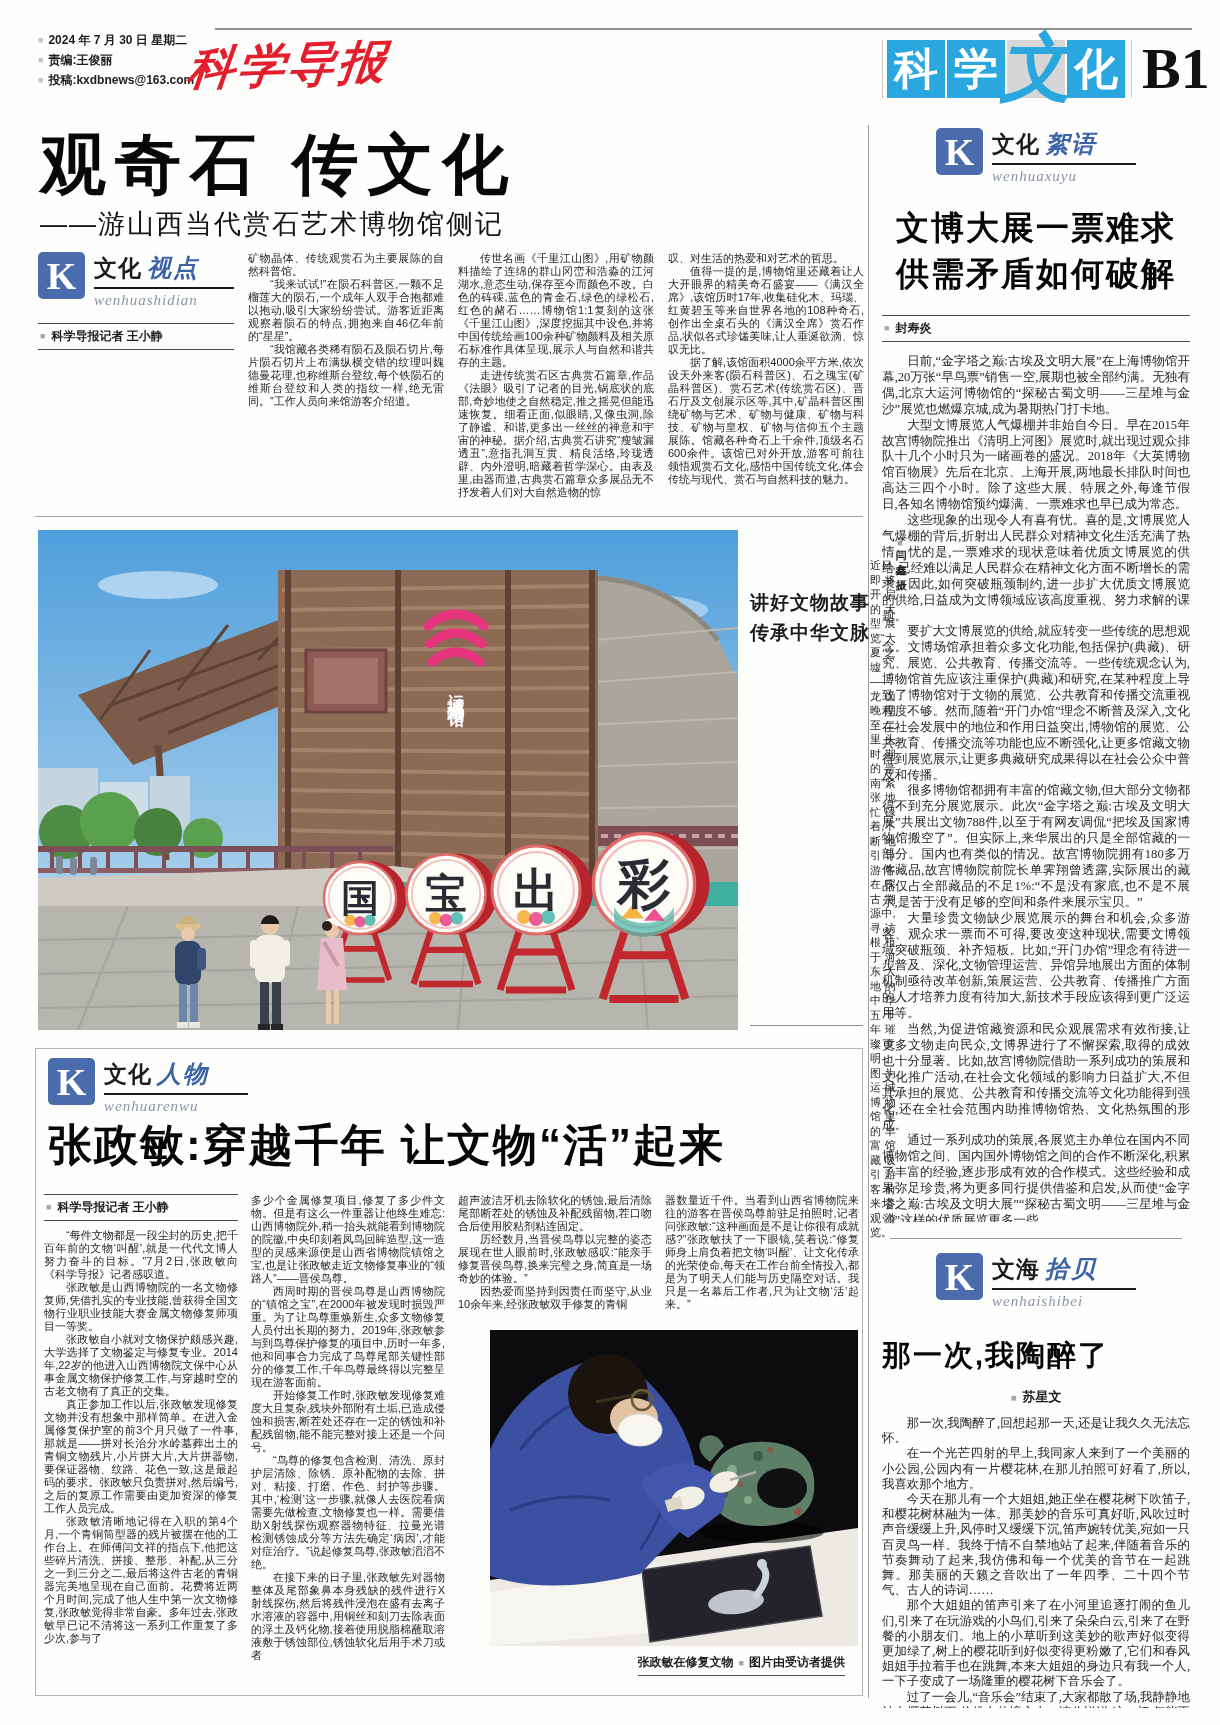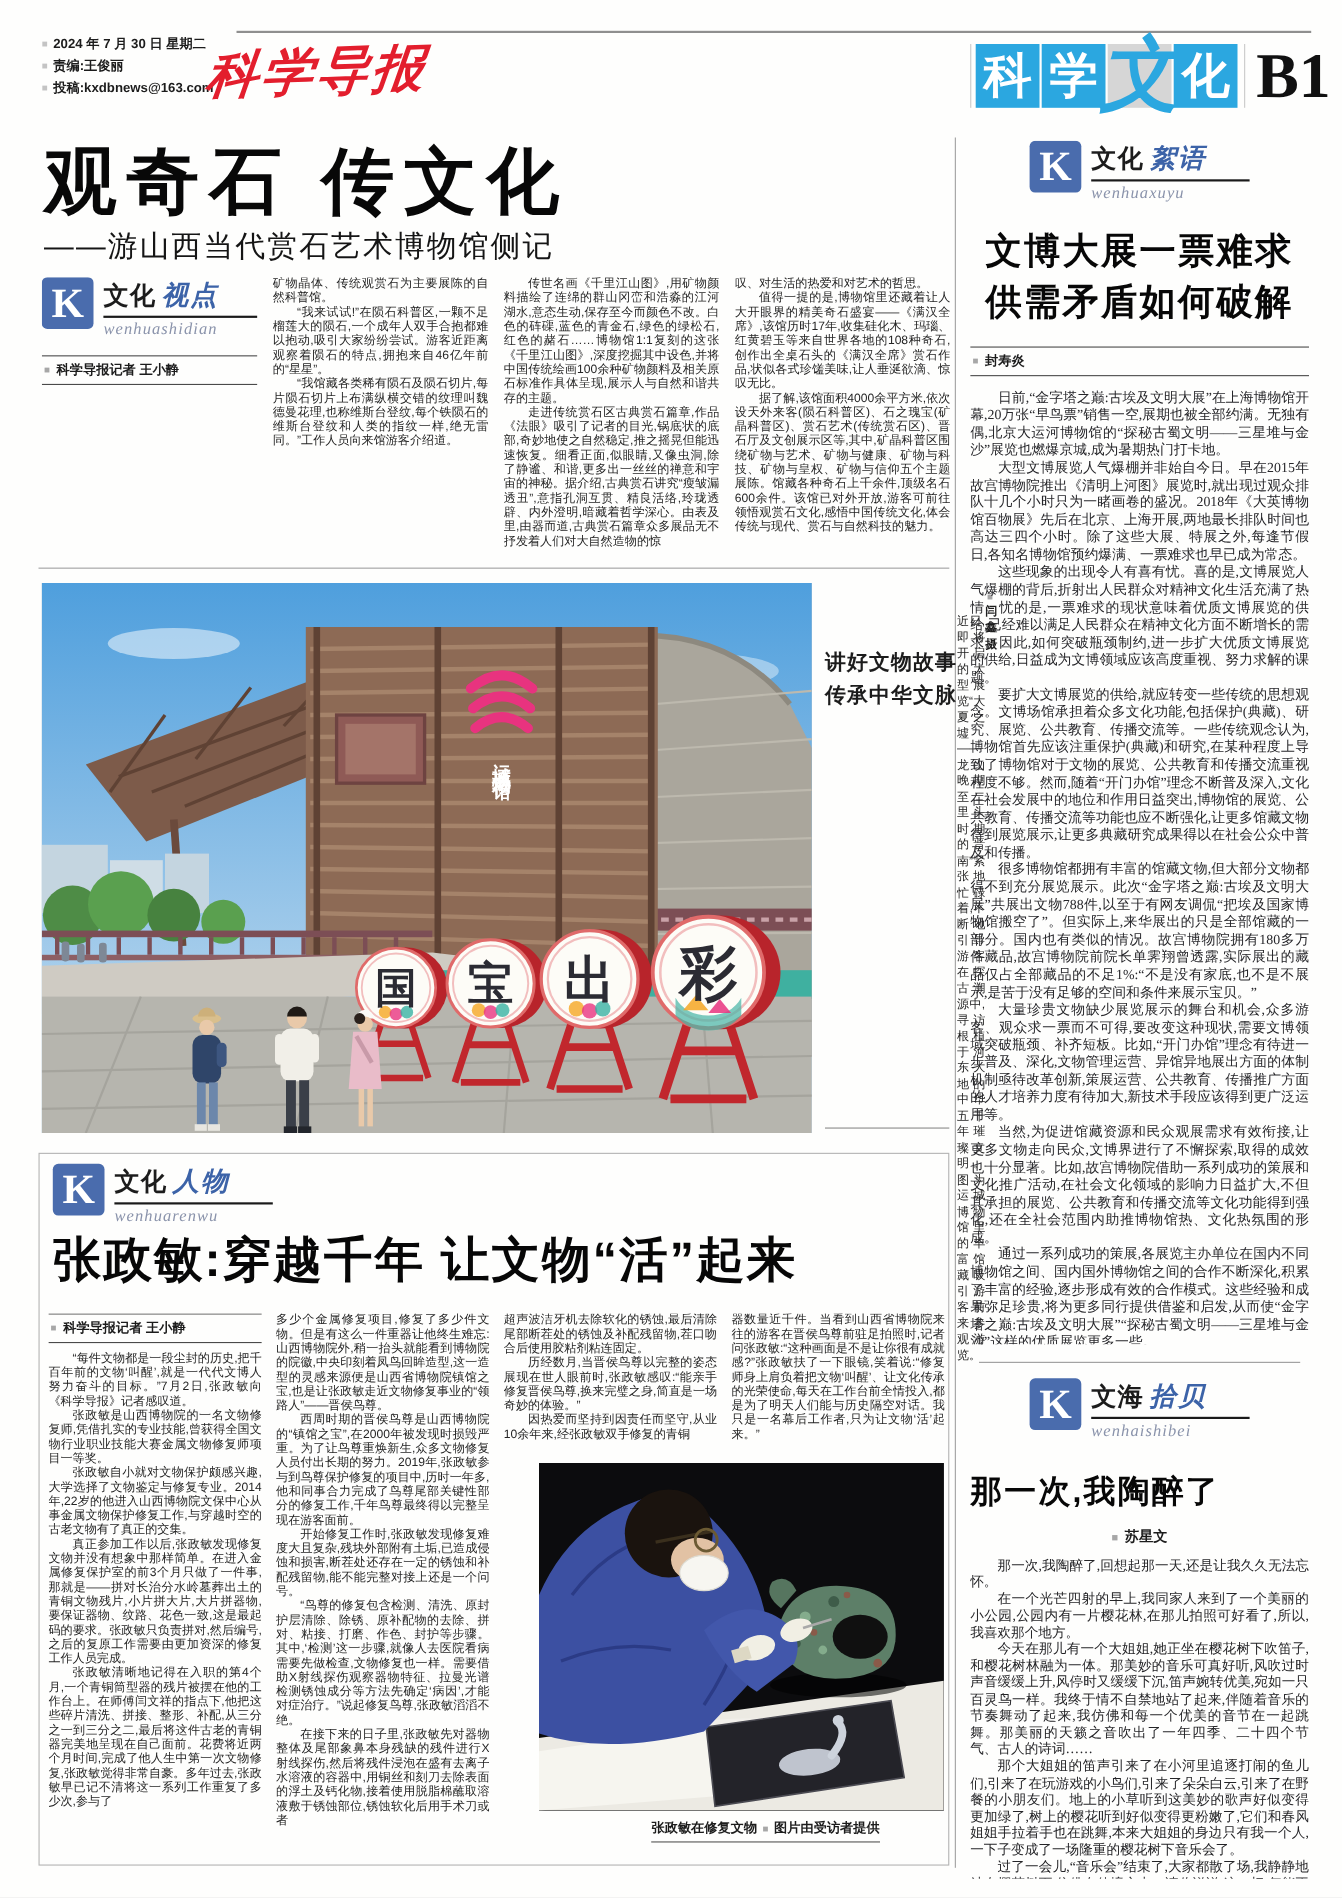--- a/index.html
+++ b/index.html
@@ -79,21 +79,21 @@
   .p1cap-credit .sq { color:#a7a7a7; font-size:9px; margin-right:4px; }
   
   .people-box { position:absolute; left:35px; top:1048px; width:828px; height:648px; border:1px solid #b3b3b3; }
   .people-badge { position:absolute; left:48px; top:1058px; width:200px; }
   .people-title { position:absolute; left:48px; top:1116px; font-size:44px; font-weight:900; letter-spacing:2px; color:#070707; white-space:nowrap; }
   .people-cols { position:absolute; left:44px; top:1194px; width:815px; height:496px; display:flex; gap:13px; }
   .pcol { width:194px; flex:none; overflow:hidden; }
   .pcol .byline { margin-bottom:8px; }
   .pcol-short { height:130px; }
   .photo2 { position:absolute; left:490px; top:1330px; width:368px; height:316px; background:#0c0c0e; }
-  .p2caption { position:absolute; left:512px; top:1652px; width:368px; text-align:center; }
+  .p2caption { position:absolute; left:477px; top:1652px; width:368px; text-align:right; }
   .p2caption .inner { display:inline-block; border-bottom:1px solid #555; padding-bottom:4px; font-size:12px; font-weight:700; }
   .p2caption .sq { color:#a7a7a7; font-size:9px; margin:0 5px; }
   
   .right-col { position:absolute; left:882px; top:128px; width:308px; height:1580px; overflow:hidden; }
   .badge-wrap { display:flex; justify-content:center; }
   .badge-wrap .badge { width:200px; }
   .xuyu-title { text-align:center; font-size:33px; font-weight:900; line-height:46px; letter-spacing:2px; margin-top:20px; color:#070707; }
   .right-col .byline { margin-top:18px; }
   .kai {
     font-family:"Liberation Serif","DejaVu Serif",serif;

